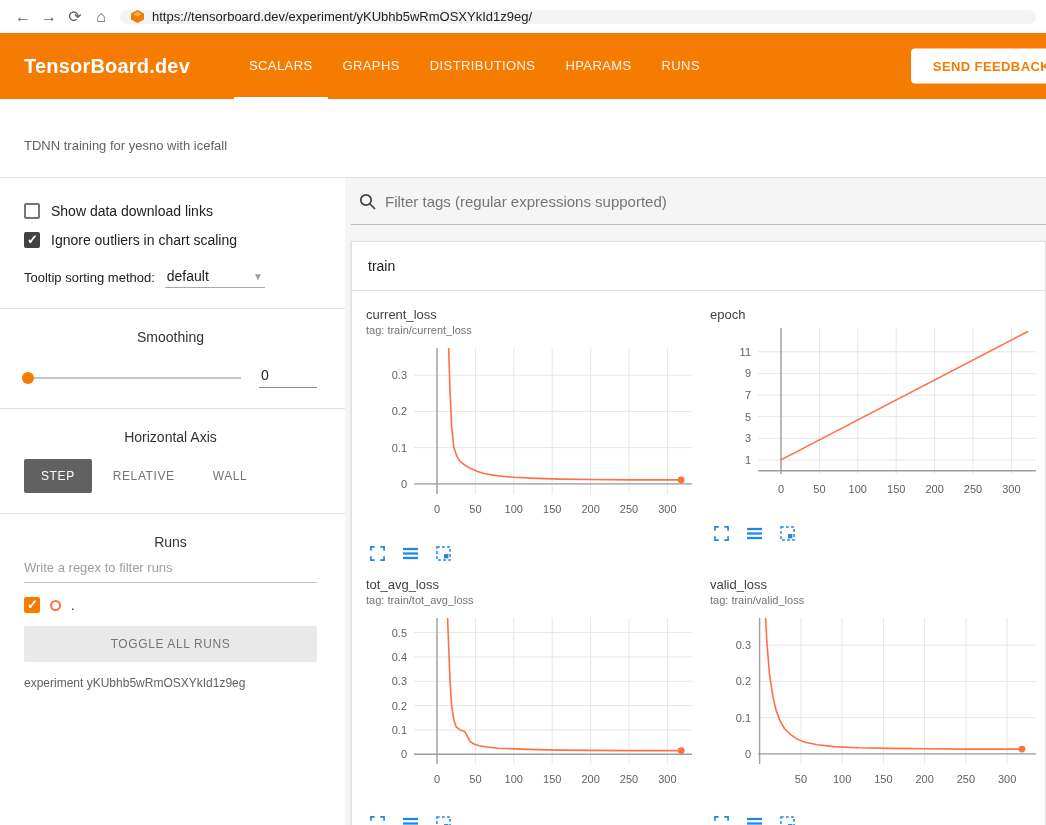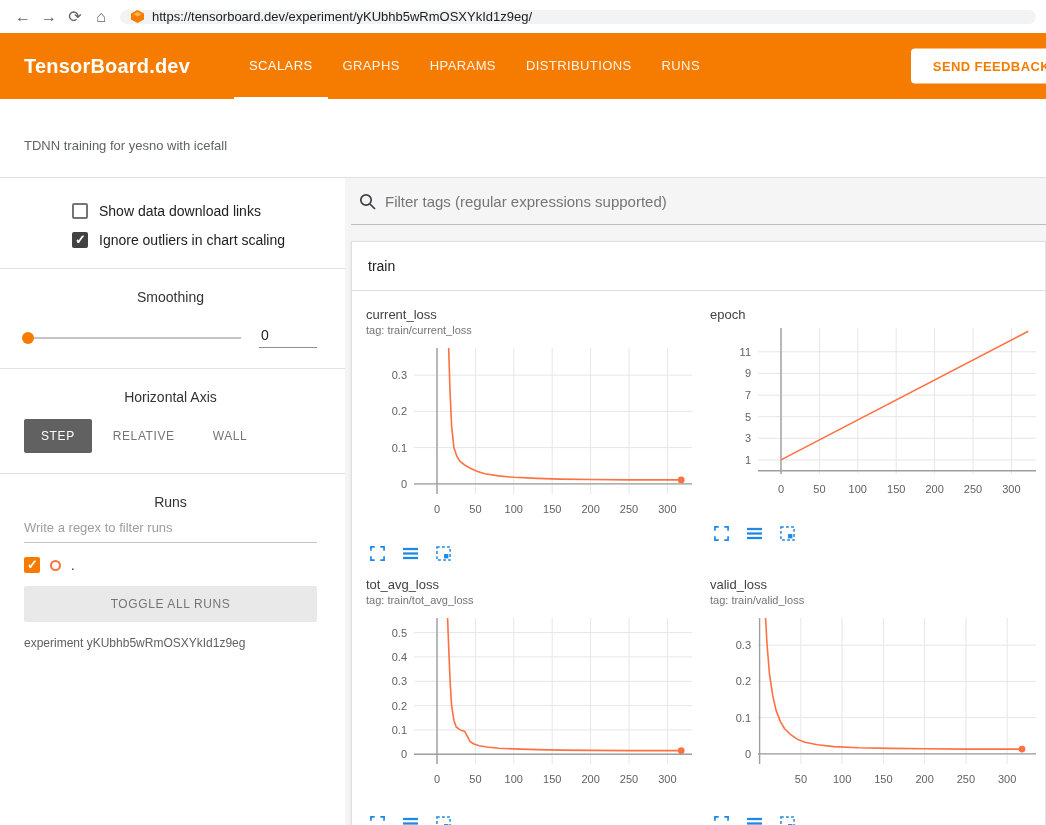--- a/index.html
+++ b/index.html
@@ -27,21 +27,21 @@
   
   .exp-bar { height:79px; background:#fff; border-bottom:1px solid #e0e0e0;
     display:flex; align-items:flex-end; padding:0 0 24px 24px; }
   .exp-title { font-size:13px; color:#5f6368; }
 
   
   .content { display:flex; height:647px; }
 
   
   .sidebar { width:345px; flex:0 0 345px; background:#fff; padding:25px 28px 0 24px; overflow:hidden; }
-  .check-row { display:flex; align-items:center; gap:11px; margin-bottom:13px; font-size:14px; color:#212121; cursor:pointer;margin-left:48px; }
+  .check-row { display:flex; align-items:center; gap:11px; margin-bottom:13px; font-size:14px; color:#212121; cursor:pointer; }
   .checkbox { width:16px; height:16px; border:2px solid #757575; border-radius:2px; flex:0 0 16px; position:relative; }
   .checkbox.checked { background:#424242; border-color:#424242; }
   .checkbox.checked::after { content:"✓"; position:absolute; left:1px; top:-2px; color:#fff; font-size:13px; font-weight:700; }
   .checkbox.orange { background:#f57c00; border-color:#f57c00; }
   .tooltip-row { display:flex; align-items:flex-end; gap:10px; margin-top:20px; }
   .tooltip-label { font-size:13px; color:#212121; padding-bottom:3px; }
   .dropdown { min-width:100px; border-bottom:1px solid #a8a8a8; display:flex; justify-content:space-between;
     align-items:center; padding:0 2px 3px 2px; cursor:pointer; }
   .dropdown-value { font-size:14px; color:#212121; }
   .caret { color:#9e9e9e; font-size:10px; }
@@ -97,22 +97,22 @@
     </span>
     <span class="url">https://tensorboard.dev/experiment/yKUbhb5wRmOSXYkId1z9eg/</span>
   </div>
 </div>
 
 <div class="app-header">
   <div class="logo">TensorBoard.dev</div>
   <div class="tabs">
     <div class="tab active">SCALARS</div>
     <div class="tab">GRAPHS</div>
+    <div class="tab">DISTRIBUTIONS</div>
     <div class="tab">HPARAMS</div>
-    <div class="tab">DISTRIBUTIONS</div>
     <div class="tab">RUNS</div>
   </div>
   <button class="feedback-btn">SEND FEEDBACK</button>
 </div>
 
 <div class="exp-bar">
   <span class="exp-title">TDNN training for yesno with icefall</span>
 </div>
 
 <div class="content">
@@ -120,20 +120,27 @@
   <div class="sidebar">
     <div class="check-row">
       <span class="checkbox"></span>
       <span>Show data download links</span>
     </div>
     <div class="check-row">
       <span class="checkbox checked"></span>
       <span>Ignore outliers in chart scaling</span>
     </div>
 
+    <div class="tooltip-row">
+      <span class="tooltip-label">Tooltip sorting method:</span>
+      <span class="dropdown">
+        <span class="dropdown-value">default</span>
+        <span class="caret">▼</span>
+      </span>
+    </div>
 
     <div class="divider"></div>
 
     <div class="section-label">Smoothing</div>
     <div class="slider-row">
       <span class="slider-track">
         <span class="slider-thumb"></span>
       </span>
       <span class="slider-value">0</span>
     </div>

